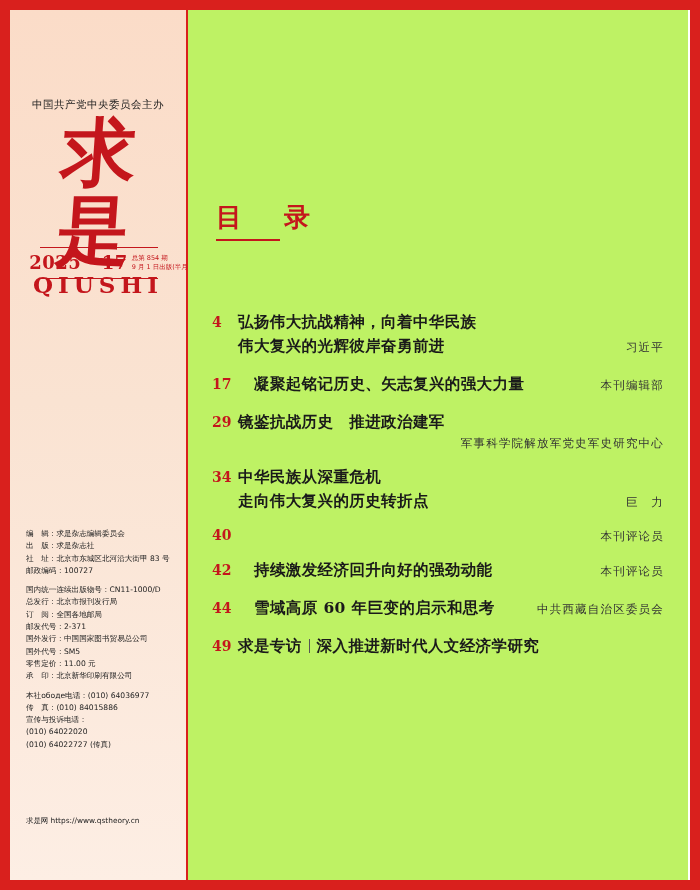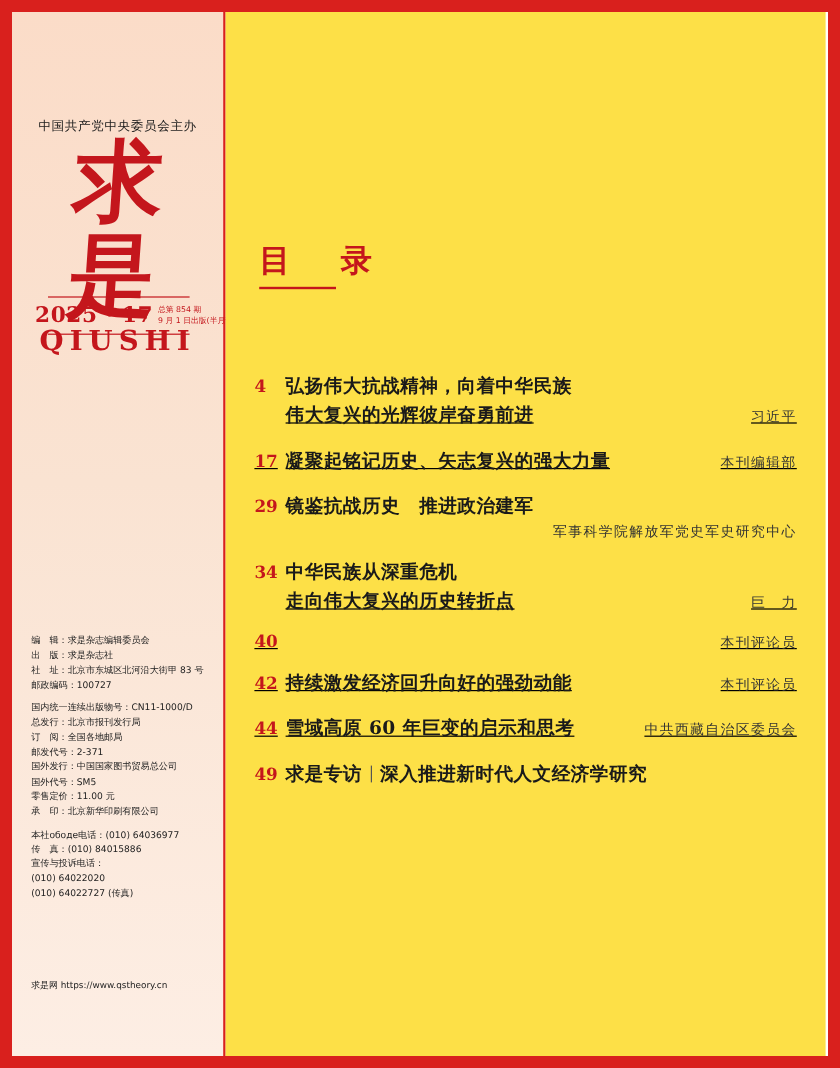--- a/index.html
+++ b/index.html
@@ -39,21 +39,21 @@
     width: 178px;
     height: 870px;
     background: linear-gradient(180deg, #fbdcc8 0%, #fae3d2 45%, #fdeee4 100%);
     box-sizing: border-box;
     border-right: 2px solid #d9201d;
   }
   .right-col {
     position: relative;
     width: 500px;
     height: 870px;
-    background: #fde047;
+    background: #bef264;
   }
 
   .pub-by {
     position: absolute;
     top: 88px;
     left: 0; right: 0;
     text-align: center;
     font-size: 10.5px;
     color: #1b1b1b;
     letter-spacing: 0.5px;
@@ -193,23 +193,22 @@
     font-family: "DejaVu Serif", "Liberation Serif", serif;
     font-size: 11.5px;
     color: #333;
     letter-spacing: 1.2px;
     white-space: nowrap;
   }
   .row-flex {
     display: flex;
     align-items: baseline;
     justify-content: flex-start;
-    text-decoration: underline;
-  }
-  .row-flex .left-part { display: flex; align-items: baseline; }
+  }
+  .row-flex .left-part { display: flex; align-items: baseline; gap: 16px; }
   .auth-right { margin-left: auto; padding-left: 12px; }
   .auth-own-line {
     text-align: right;
     margin-top: 2px;
   }
   .sep-bar {
     display: inline-block;
     width: 1px;
     height: 14px;
     background: #555;

